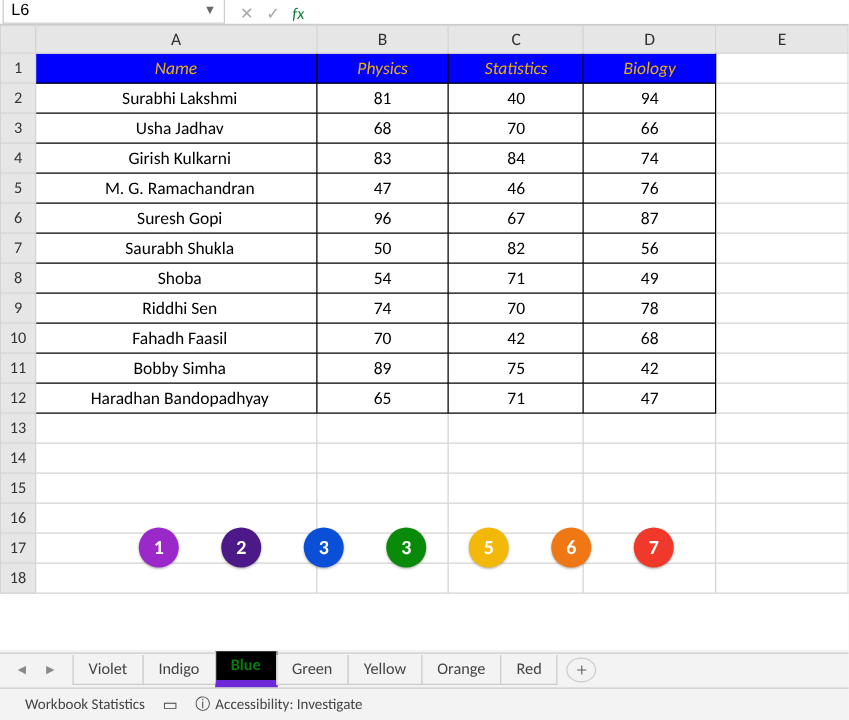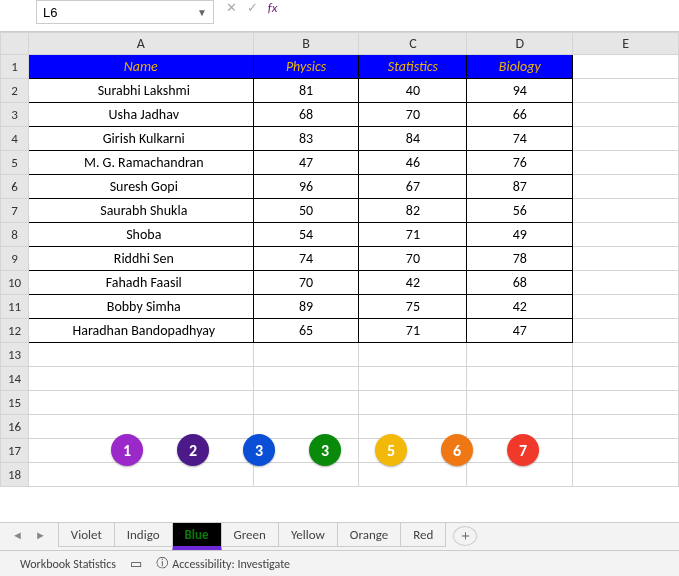--- a/index.html
+++ b/index.html
@@ -1,25 +1,25 @@
 <!DOCTYPE html>
 <html><head>
 <meta charset="utf-8">
 <style>
 * { box-sizing: border-box; margin: 0; padding: 0; }
 body { font-family: Calibri, Arial, sans-serif; font-size: 14px; background: #f3f3f3; width: 679px; height: 576px; overflow: hidden; position: relative; }
 
 
-.formula-bar { display: flex; align-items: flex-start; height: 32px; background: #fff; border-bottom: 1px solid #ccc; padding-left: 34px; }
+.formula-bar { display: flex; align-items: flex-end; height: 20px; background: #fff; border-bottom: 1px solid #ccc; }
 .name-box { width: 178px; height: 24px; border: 1px solid #ccc; display: flex; align-items: center; padding: 0 6px; background: #fff; margin-left: 2px; }
 .name-box input { border: none; outline: none; width: 100%; font-size: 13px; }
 .name-box .dd { color: #666; font-size: 10px; }
 .fb-icons { display: flex; align-items: center; gap: 10px; padding: 0 12px; color: #aaa; font-size: 13px; }
 .fb-icons span { cursor: default; }
-.fx { font-style: italic; color: #701a75; }
+.fx { font-style: italic; color: #15803d; }
 .formula-input { flex: 1; height: 24px; border: none; outline: none; padding: 0 6px; background: #fff; }
 
 
 .sheet-wrap { position: relative; background: #fff; height: 500px; overflow: hidden; }
 table.grid { border-collapse: collapse; table-layout: fixed; }
 .grid td, .grid th { border: 1px solid #d4d4d4; height: 24px; font-size: 14px; font-weight: normal; text-align: center; background: #fff; }
 .grid thead th { background: #e6e6e6; color: #333; font-weight: normal; height: 22px; }
 .grid .rh { background: #e6e6e6; text-align: center; width: 28px; color: #333; font-size: 13px; }
 .grid .sel-all { background: #e6e6e6; width: 28px; }
 .col-A { width: 225px; }
@@ -34,21 +34,21 @@
 .dcell.name { text-align: center; padding-left: 6px; }
 
 
 .overlay { position: absolute; pointer-events: none; }
 .circle { position: absolute; width: 32px; height: 32px; border-radius: 50%; color: #fff; font-weight: bold; font-size: 16px; display: flex; align-items: center; justify-content: center; box-shadow: 0 1px 2px rgba(0,0,0,0.3); }
 
 
 .tab-bar { position: absolute; bottom: 28px; left: 0; right: 0; height: 26px; background: #f3f3f3; border-top: 1px solid #ccc; display: flex; align-items: center; }
 .tab-nav { display: flex; gap: 4px; padding: 0 8px; color: #888; font-size: 11px; }
 .tab-nav span { border: 1px solid transparent; padding: 1px 3px; }
-.tabs { display: flex; height: 100%; align-items: flex-start; }
+.tabs { display: flex; height: 100%; align-items: center; }
 .tab { padding: 4px 12px; border: 1px solid #ccc; border-top: none; background: #f3f3f3; font-size: 13px; color: #444; cursor: pointer; margin-right: -1px; }
 .tab.active { background: #000000; color: #0b7a0b; font-weight: bold; border-bottom: 6px solid #6d28d9; }
 .tab-add { width: 24px; height: 20px; border: 1px solid #ccc; border-radius: 50%; display: flex; align-items: center; justify-content: center; margin-left: 8px; color: #666; font-size: 14px; cursor: pointer; }
 
 
 .status-bar { position: absolute; bottom: 0; left: 0; right: 0; height: 26px; background: #f3f3f3; border-top: 1px solid #ccc; display: flex; align-items: center; padding: 0 20px; font-size: 12px; color: #444; gap: 14px; }
 .sb-icon { font-size: 13px; }
 .sb-acc { display: flex; align-items: center; gap: 4px; }
 </style>
 </head>

